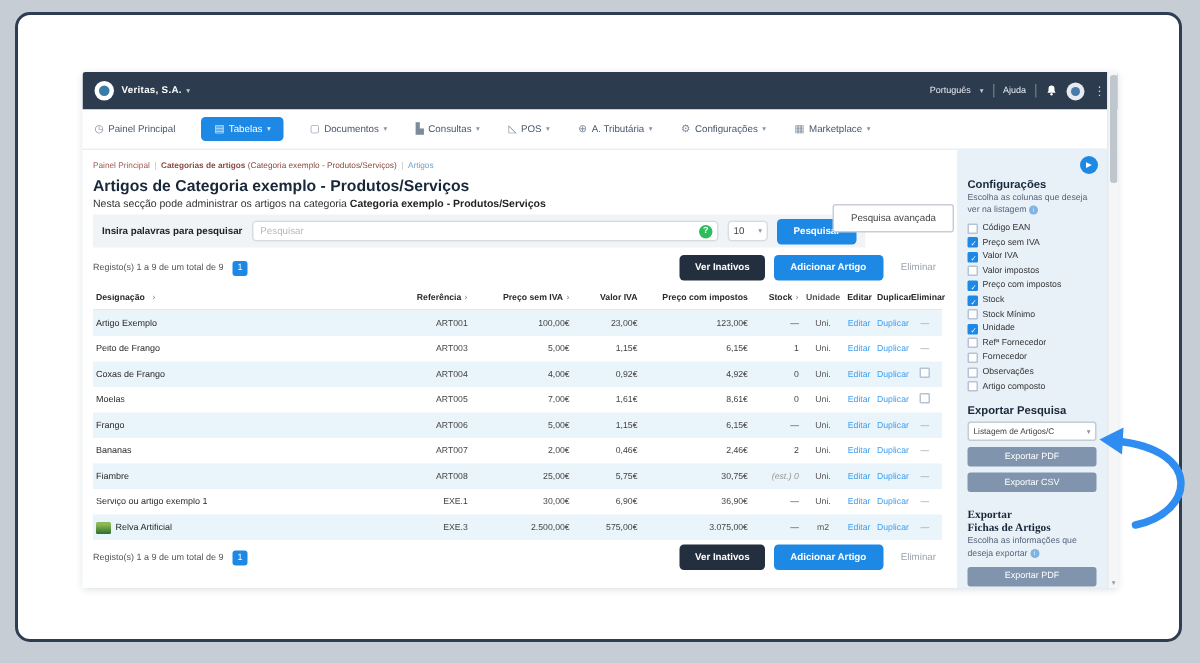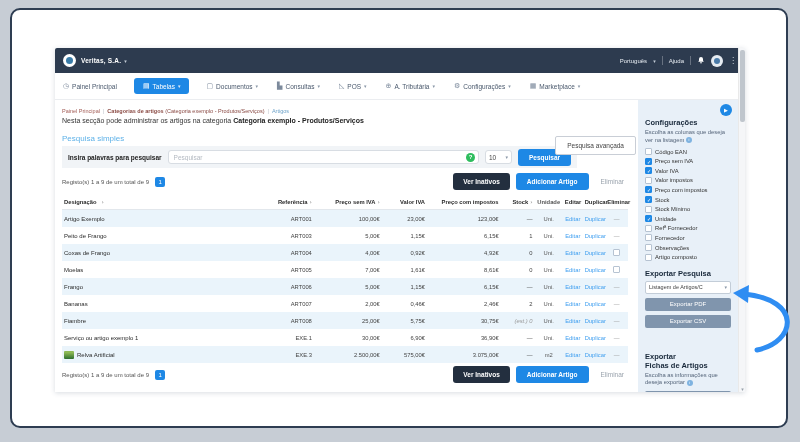--- a/index.html
+++ b/index.html
@@ -236,27 +236,27 @@
       </div>
 
       <div class="main">
 
         <div class="content">
 
           <div class="breadcrumb">
             <span class="bc-link">Painel Principal</span><span class="bc-sep">|</span><span class="bc-strong">Categorias de artigos</span> <span class="bc-rest">(Categoria exemplo - Produtos/Serviços)</span><span class="bc-sep">|</span><span class="bc-current">Artigos</span>
           </div>
 
+          <div class="page-title">Artigos de Categoria exemplo - Produtos/Serviços</div>
           <div class="page-subtitle">
             <span>Nesta secção pode administrar os artigos na categoria </span><b>Categoria exemplo - Produtos/Serviços</b>
           </div>
 
           <div class="btn btn-outline">Pesquisa avançada</div>
 
-          <div class="search-title">Pesquisa simples</div>
 
           <div class="search-row">
             <span class="search-label">Insira palavras para pesquisar</span>
             <span class="search-box">
               <input readonly="" placeholder="Pesquisar" style="">
               <span class="help-badge">?</span>
             </span>
             <span class="size-select">
               <span>10</span>
                 <span class="caret icon">▾</span>
@@ -548,21 +548,21 @@
           </div>
 
           <div class="sb-h mt">Exportar Pesquisa</div>
           <div class="mini-select">
             <span>Listagem de Artigos/C</span>
               <span class="caret icon">▾</span>
           </div>
           <div class="btn-export">Exportar PDF</div>
           <div class="btn-export">Exportar CSV</div>
 
-          <div class="sb-h" style="margin-top:24px;">
+          <div class="sb-h" style="margin-top:10px;font-family:Liberation Serif, serif;">
             <div>Exportar</div>
             <div>Fichas de Artigos</div>
           </div>
           <div class="sb-desc">
             <span>Escolha as informações que deseja exportar</span> <span class="info-badge">i</span>
           </div>
           <div class="btn-export">Exportar PDF</div>
 
         </div>
       </div>

